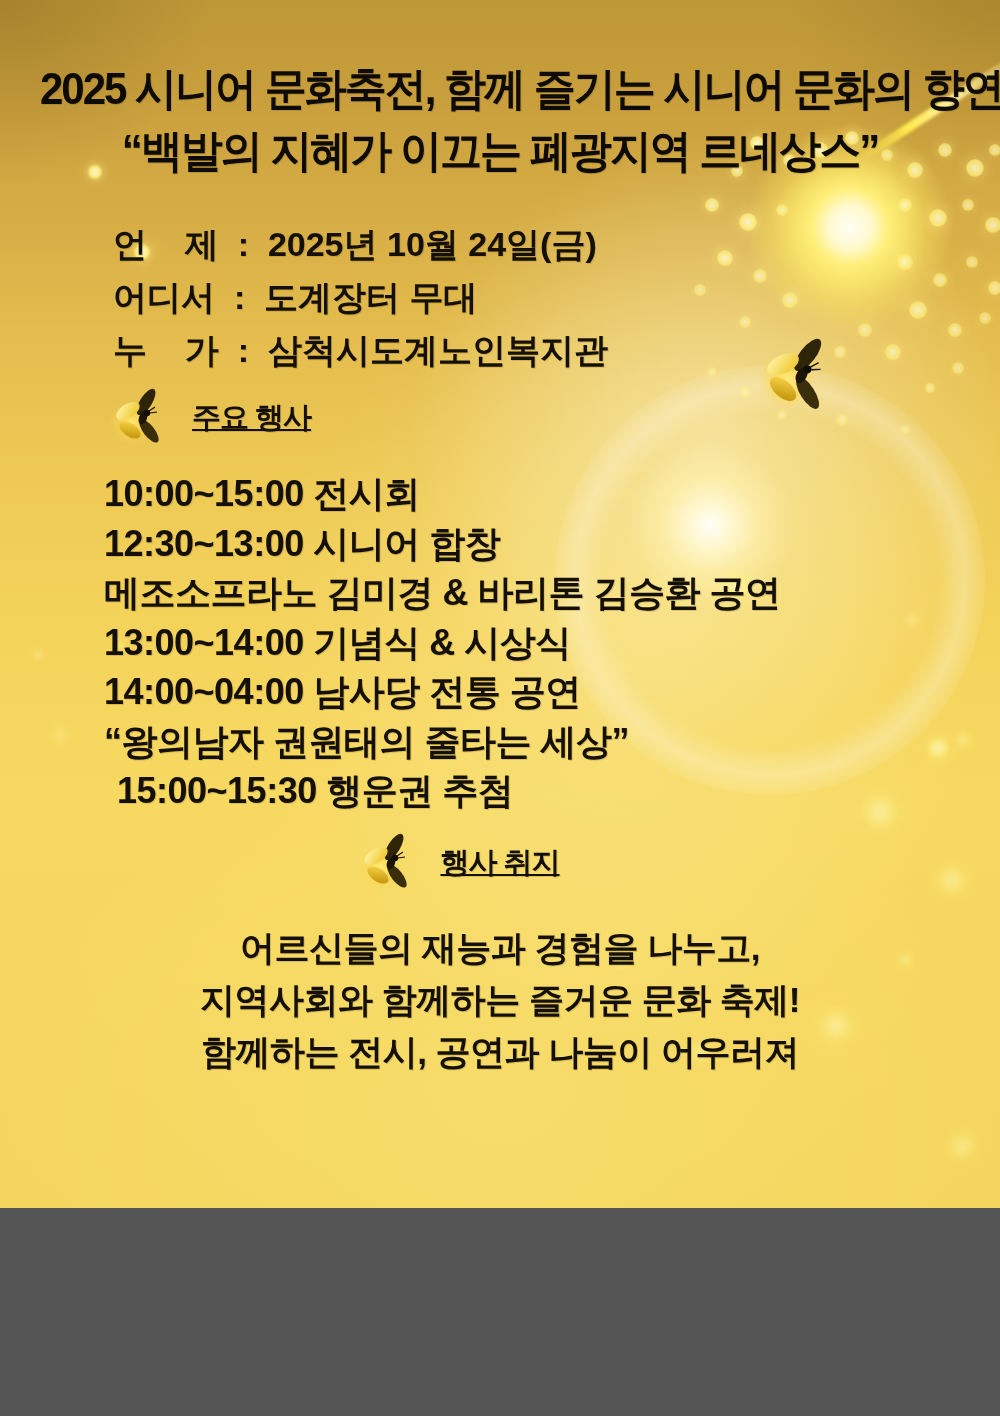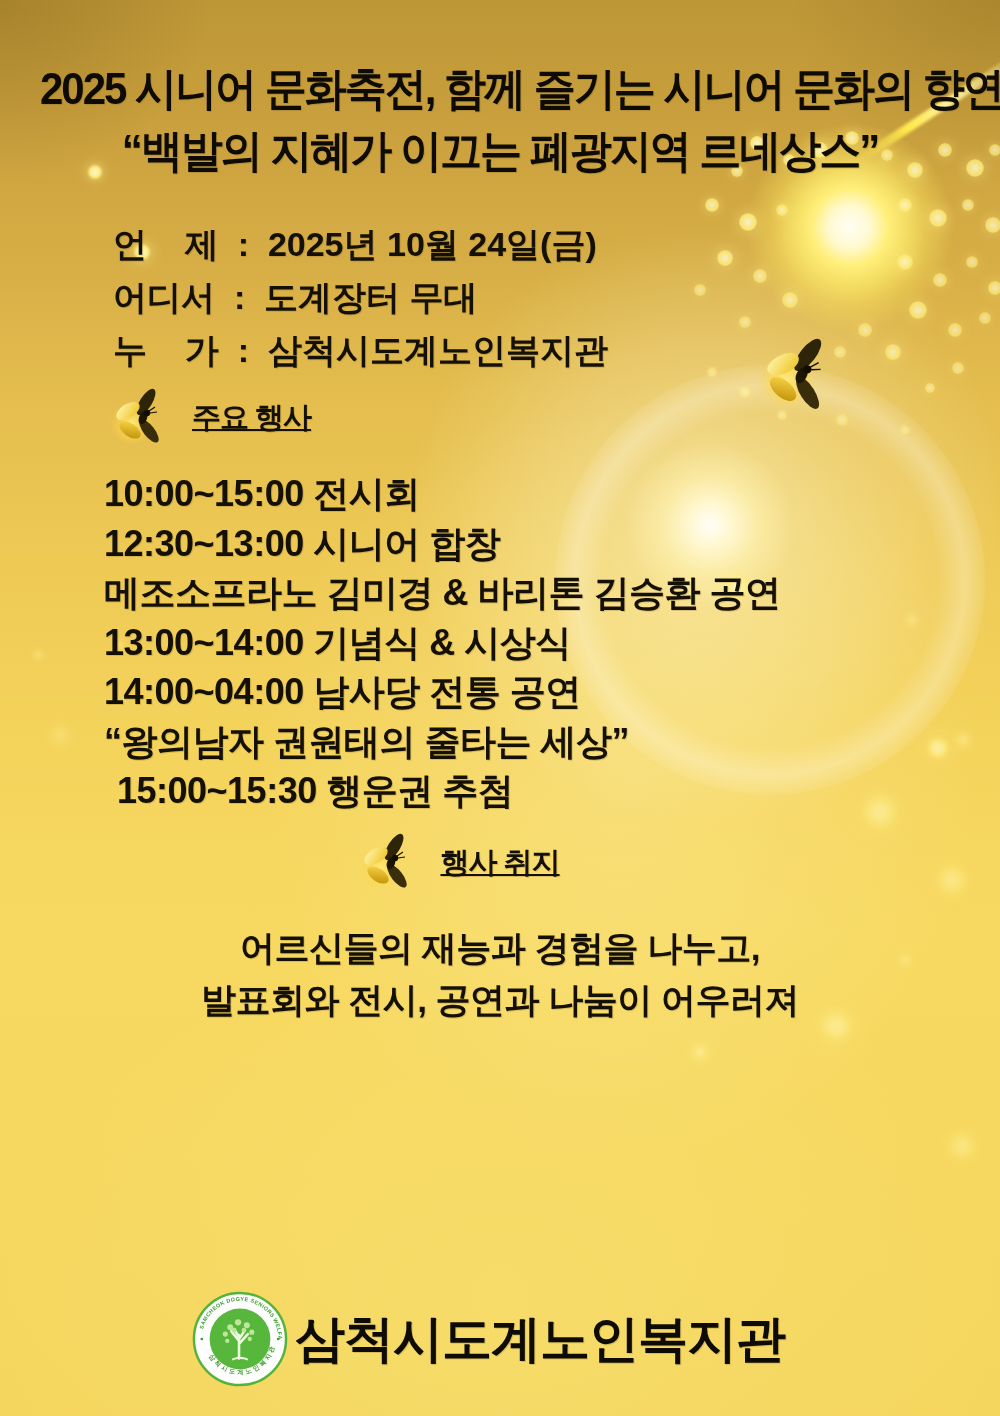--- a/index.html
+++ b/index.html
@@ -1,18 +1,18 @@
 <!DOCTYPE html>
 <html><head>
 <meta charset="utf-8">
 <style>
   html,body{margin:0;padding:0;background:#555;}
   .poster{
     position:relative;
-    width:1000px;height:1416px;
+    width:1000px;height:1208px;
     margin:0 auto;
     overflow:hidden;
     font-family:"Liberation Sans","DejaVu Sans",sans-serif;
     background:linear-gradient(180deg,
       #bd9636 0%, #c89f3c 8%, #d6ad45 18%, #e4bd4e 28%,
       #eeca55 40%, #f4d35b 52%, #f7d961 66%, #f6d860 80%, #f4d65e 100%);
     color:#151005;
   }
   
   .poster::before{
@@ -263,21 +263,22 @@
       <ellipse cx="22" cy="45" rx="12" ry="6.5" fill="url(#fw3b)" transform="rotate(34 22 45)"></ellipse>
       <ellipse cx="35" cy="33" rx="4" ry="6.5" fill="#1c1505" transform="rotate(22 35 33)"></ellipse>
       <circle cx="39" cy="28" r="3.2" fill="#120d03"></circle>
       <path d="M41 26 L47 22 M42 28 L49 27" stroke="#120d03" stroke-width="1.1" fill="none"></path>
     </svg>
     <span class="htxt">행사 취지</span>
   </div>
 
   <div class="purpose">
       <div class="purpose-line">어르신들의 재능과 경험을 나누고,</div>
-      <div class="purpose-line">발표회와 전시, 공연과 나눔이 어우러져</div>
+      <div class="purpose-line">지역사회와 함께하는 즐거운 문화 축제!</div>
+      <div class="purpose-line">함께하는 전시, 공연과 나눔이 어우러져</div>
     </div>
 
 
   <div class="footer-row">
     <svg class="logo" viewBox="0 0 100 100">
       <circle cx="50" cy="50" r="47" fill="#ffffff" stroke="#54b43a" stroke-width="2.5"></circle>
       <circle cx="50" cy="50" r="31" fill="#57b73d"></circle>
 
       <path d="M49 70 L49 46 M49 52 L41 42 M49 55 L58 45 M49 48 L44 40 M49 50 L55 41" stroke="#eef7df" stroke-width="2.6" fill="none" stroke-linecap="round"></path>
       <g fill="#bfe79a">

